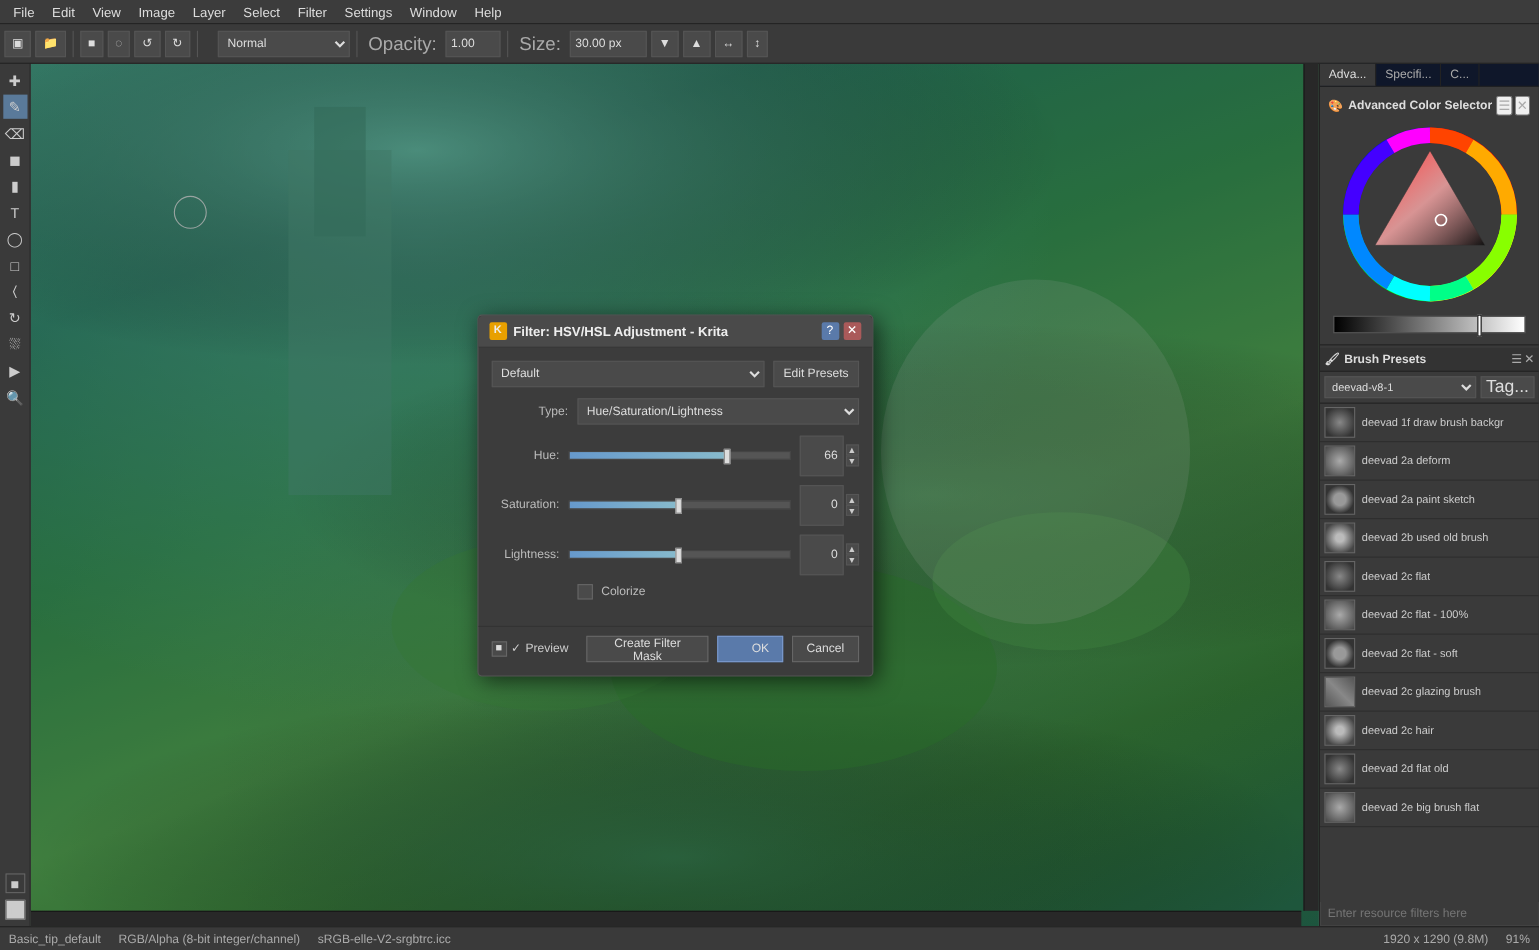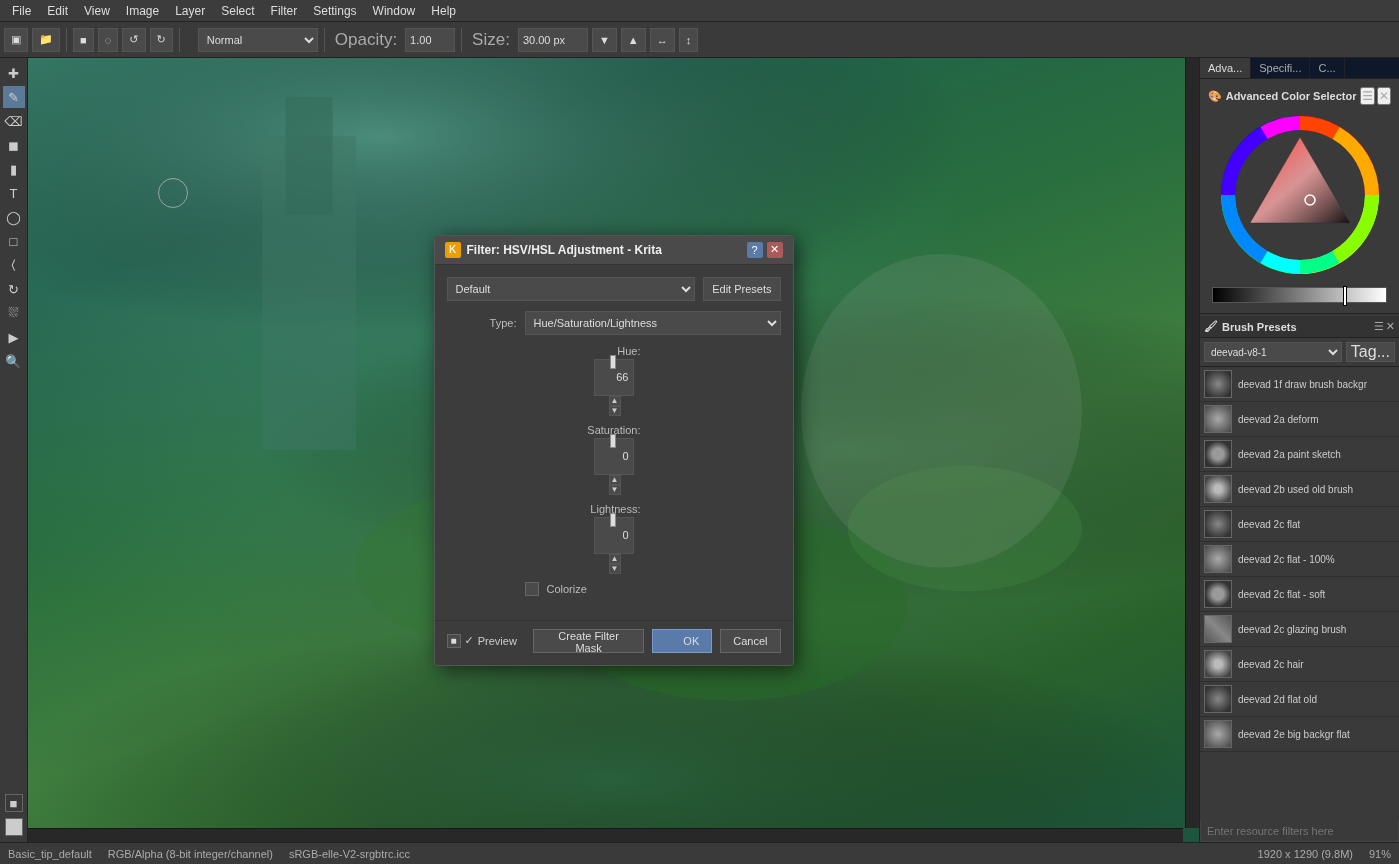--- a/index.html
+++ b/index.html
@@ -424,21 +424,20 @@
       font-size: 11px;
       height: 24px;
       padding: 0 4px;
     }
 
     
     .slider-row {
       display: flex;
       align-items: center;
       margin-bottom: 8px;
-      flex-direction: column;
     }
     .slider-label {
       width: 70px;
       text-align: right;
       color: #bbb;
       font-size: 11px;
       flex-shrink: 0;
       padding-right: 8px;
     }
     .slider-track {
@@ -896,21 +895,21 @@
           <div class="brush-preset-item">
             <div class="brush-preset-thumb thumb-5"></div>
             <span class="brush-preset-name">deevad 2c hair</span>
           </div>
           <div class="brush-preset-item">
             <div class="brush-preset-thumb thumb-1"></div>
             <span class="brush-preset-name">deevad 2d flat old</span>
           </div>
           <div class="brush-preset-item">
             <div class="brush-preset-thumb thumb-2"></div>
-            <span class="brush-preset-name">deevad 2e big backgr flat</span>
+            <span class="brush-preset-name">deevad 2e big brush flat</span>
           </div>
         </div>
 
       <input class="brush-search" placeholder="Enter resource filters here" style="">
     </div>
   </div>
 </div>
 
 <div id="status-bar">
   <span class="status-item">Basic_tip_default</span>

